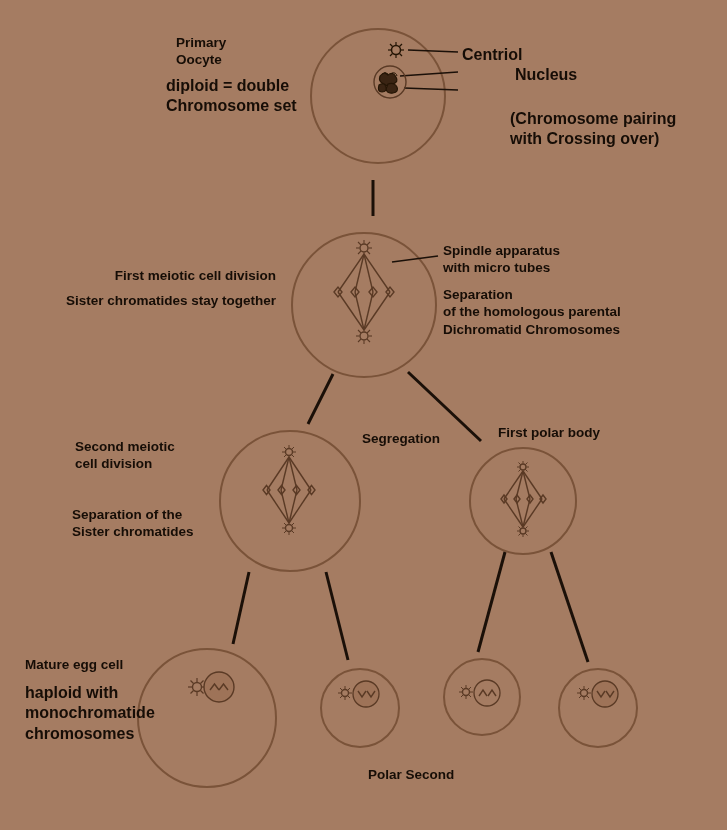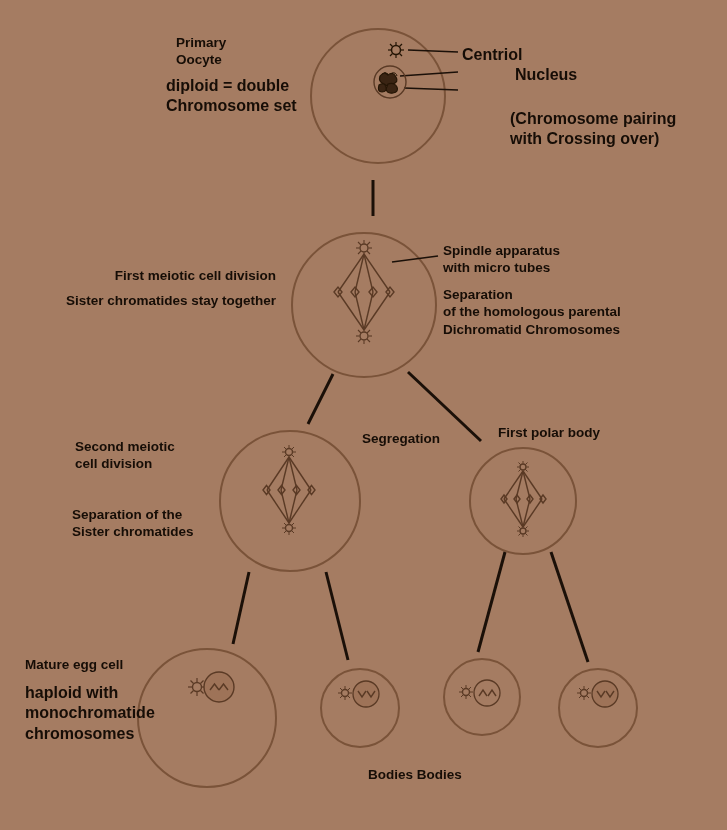--- a/index.html
+++ b/index.html
@@ -413,15 +413,15 @@
   <div class="lbl big" style="left:362px; top:430px;">Segregation</div>
 
   <div class="lbl big" style="left:498px; top:424px;">First polar body</div>
 
   <div class="lbl big" style="left:25px; top:656px;">Mature egg cell</div>
 
   <div class="lbl small" style="left:25px; top:683px; width:120px;">haploid with
 monochromatide
 chromosomes</div>
 
-  <div class="lbl big" style="left:368px; top:766px;">Bodies Bodies</div>
+  <div class="lbl big" style="left:368px; top:766px;">Polar Second</div>
 
 </div>
 
 </body></html>

